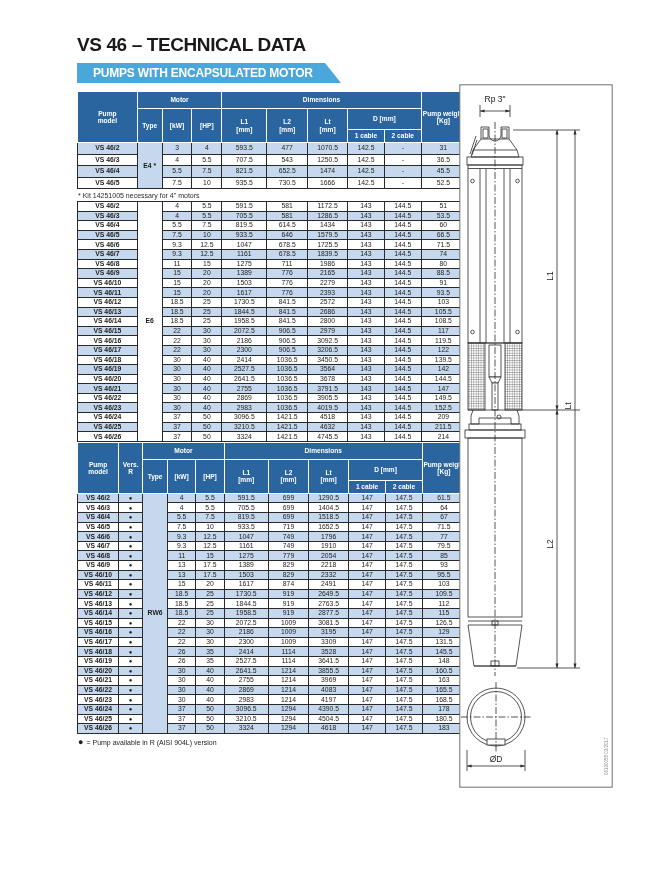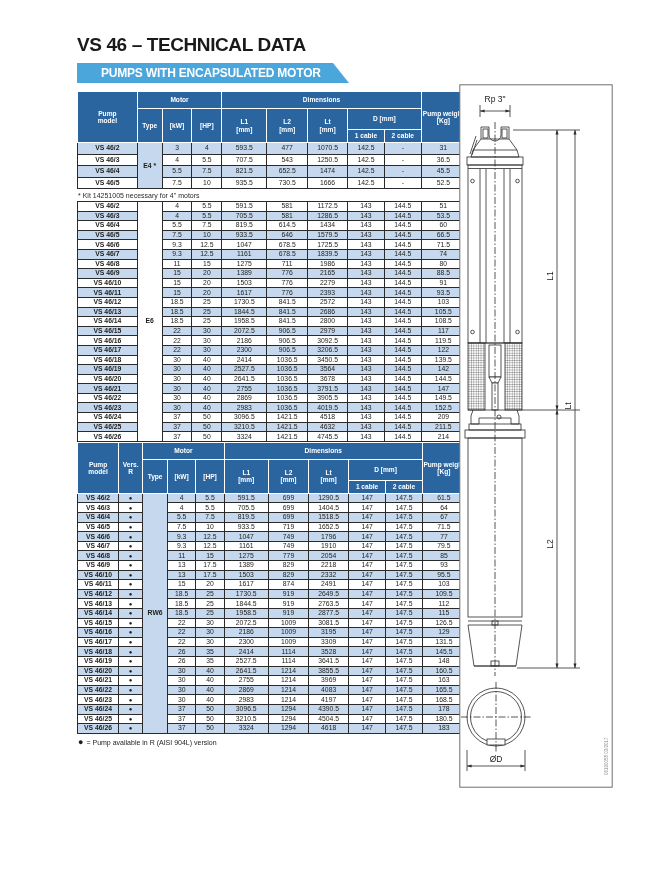--- a/index.html
+++ b/index.html
@@ -1,20 +1,20 @@
 <!DOCTYPE html>
 <html><head>
 <meta charset="utf-8">
 <style>
   html,body{margin:0;padding:0;background:#fff;}
   body{width:663px;height:878px;position:relative;font-family:"Liberation Sans",sans-serif;color:#1d1d1b;}
   .left-col{position:absolute;left:45px;top:34px;width:389px;margin-left:32px;}
   .page-title{font-size:19px;font-weight:bold;letter-spacing:-0.4px;color:#1a1a1a;margin:0 0 7px 0;font-stretch:condensed;}
   .banner{background:#4BA6DB;color:#fff;font-weight:bold;font-size:12px;height:20px;line-height:20px;
-          padding-left:24px;width:248px;clip-path:polygon(0 0,calc(100% - 16px) 0,100% 100%,0 100%);letter-spacing:-0.2px;}
+          padding-left:16px;width:248px;clip-path:polygon(0 0,calc(100% - 16px) 0,100% 100%,0 100%);letter-spacing:-0.2px;}
   .banner.b1{margin-bottom:8px;}
   .banner.b2{margin:10px 0 7px 0;}
   table.tbl{border-collapse:collapse;width:389px;table-layout:fixed;border:1.5px solid #1a1a1a;}
   table.tbl thead{border-bottom:1.2px solid #1a1a1a;}
   .tbl th{background:#2A65A0;color:#fff;border:1px solid #fff;font-size:6.6px;font-weight:bold;
           text-align:center;vertical-align:middle;white-space:pre-line;padding:0;line-height:7.2px;}
   .tbl td{border:1px solid #2a2a2a;font-size:6.8px;text-align:center;vertical-align:middle;
           padding:0;line-height:8px;color:#1d1d1b;}
   #tbl-e4 td{height:10.5px;}
   #tbl-e6 td,#tbl-rw6 td{height:8.6px;}

